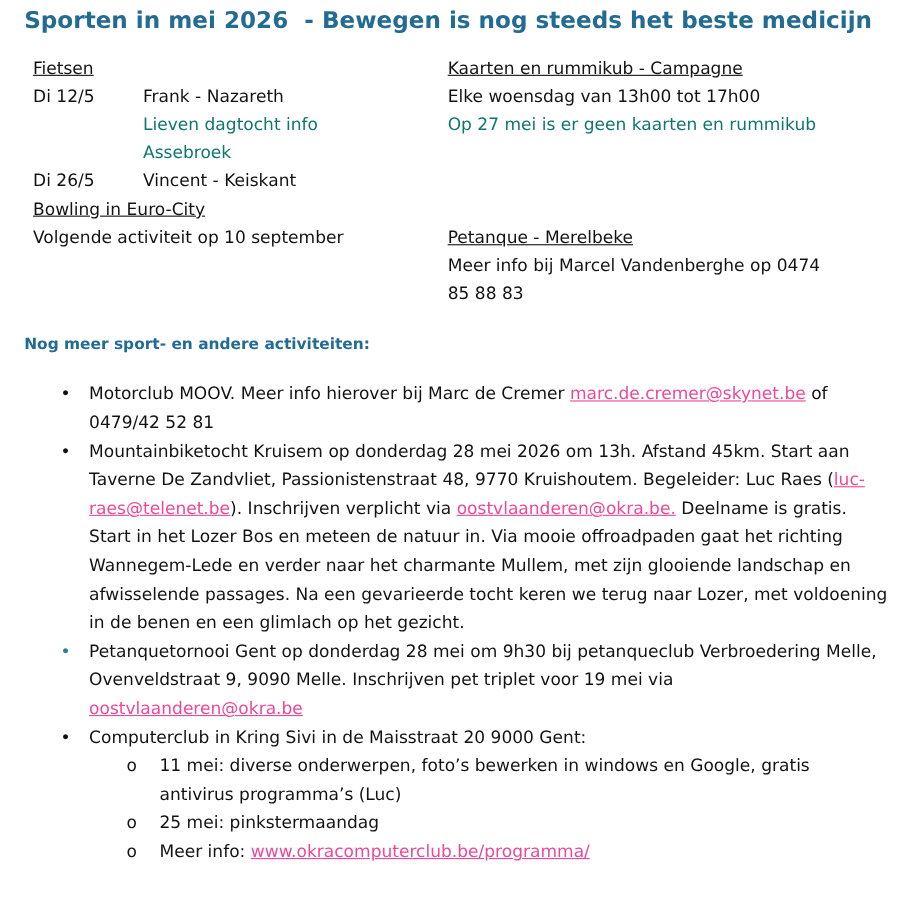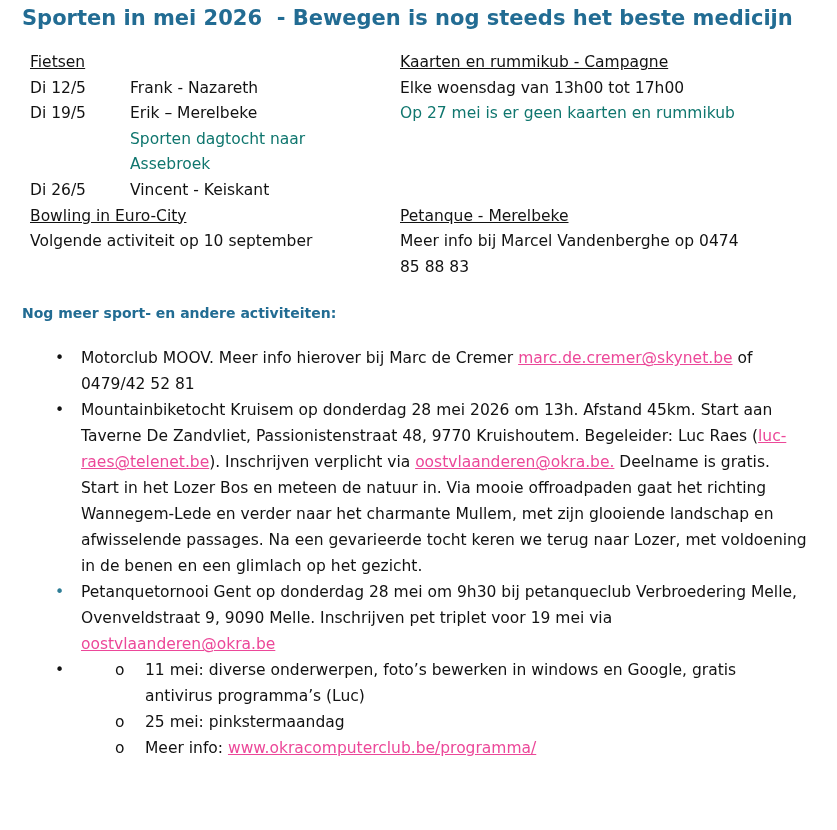--- a/index.html
+++ b/index.html
@@ -17,20 +17,21 @@
     font-size:21px;line-height:28px;
     font-weight:bold;
     color:#226C93;
     white-space:pre-wrap;
   }
 
   .schedule{
     display:flex;
     margin:18px 0 0 30px;
     font-size:15.5px;
+    justify-content:space-between;
   }
   .schedule .col{display:block;}
   .schedule .col.left{width:370px;}
   .schedule .col.right{width:430px;}
   .line{height:25.6px;line-height:25.6px;white-space:nowrap;}
   .heading-u{text-decoration:underline;}
   .date{display:inline-block;width:100px;}
   .red{color:#0f766e;}
 
   h2.subtitle{
@@ -64,24 +65,21 @@
   <div class="schedule">
 
     <div class="col left">
       <div class="line">
         <span class="heading-u">Fietsen</span>
       </div>
       <div class="line">
         <span class="date">Di 12/5</span><span>Frank - Nazareth</span>
       </div>
       <div class="line">
-        <span class="date">Di 19/5</span><span>Erik – Merelbeke</span>
-      </div>
-      <div class="line">
-        <span class="date"></span><span class="red">Sporten dagtocht naar</span>
+        <span class="date"></span><span class="red">Lieven dagtocht info</span>
       </div>
       <div class="line">
         <span class="date"></span><span class="red">Assebroek</span>
       </div>
       <div class="line">
         <span class="date">Di 26/5</span><span>Vincent - Keiskant</span>
       </div>
       <div class="line">
         <span class="heading-u">Bowling in Euro-City</span>
       </div>
@@ -121,20 +119,21 @@
     </div>
 
     <div class="bullet">
       <span class="marker teal">•</span>
       <div class="content"><span>Petanquetornooi Gent op donderdag 28 mei om 9h30 bij petanqueclub Verbroedering Melle, Ovenveldstraat 9, 9090 Melle. Inschrijven pet triplet voor 19 mei via </span><a class="link">oostvlaanderen@okra.be</a></div>
     </div>
 
     <div class="bullet">
       <span class="marker">•</span>
       <div class="content">
+        <div>Computerclub in Kring Sivi in de Maisstraat 20 9000 Gent:</div>
         <div class="sub">
           <span class="submarker">o</span>
           <div class="content">11 mei: diverse onderwerpen, foto’s bewerken in windows en Google, gratis antivirus programma’s (Luc)</div>
         </div>
         <div class="sub">
           <span class="submarker">o</span>
           <div class="content">25 mei: pinkstermaandag</div>
         </div>
         <div class="sub">
           <span class="submarker">o</span>

